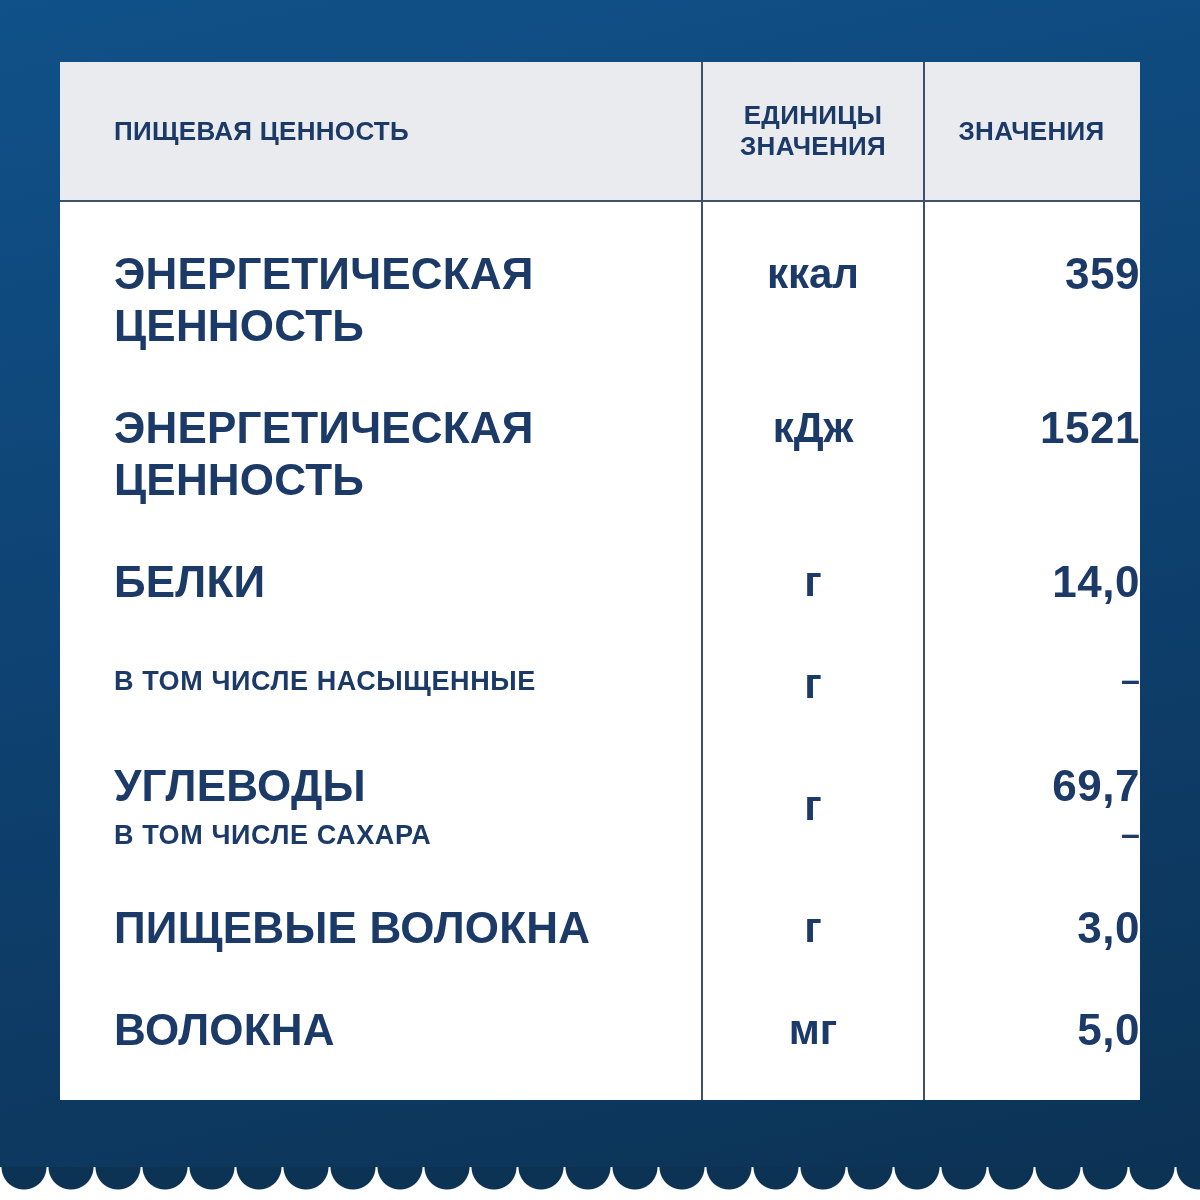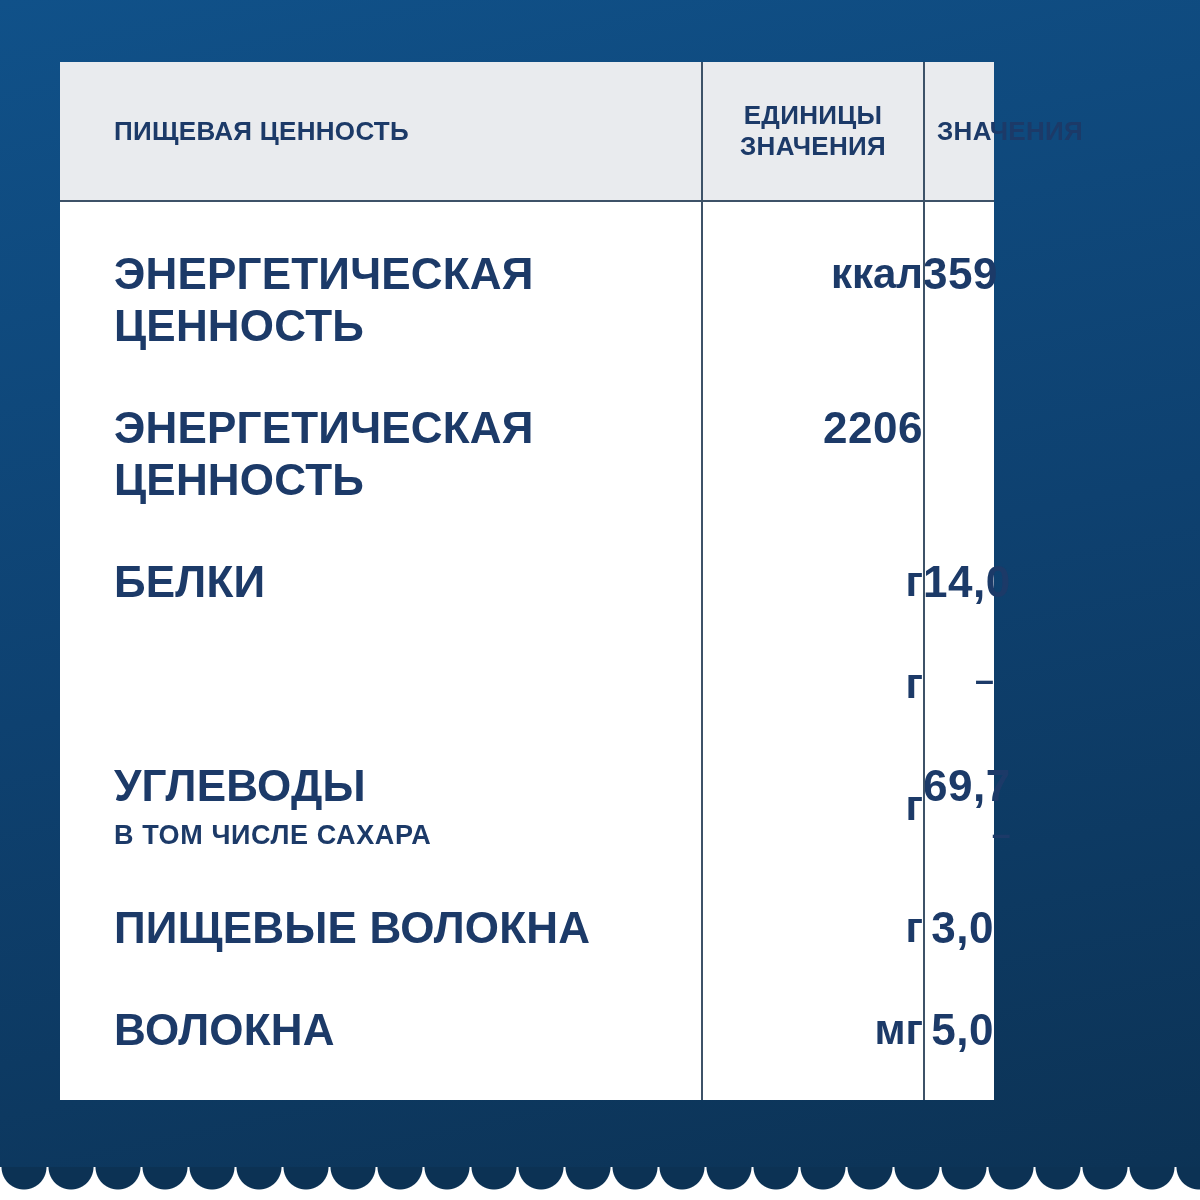--- a/index.html
+++ b/index.html
@@ -19,21 +19,21 @@
     color: var(--text-navy, #1c3a68);
   }
   .page{
     position:relative;
     width:1200px; height:1200px;
     background: linear-gradient(168deg, var(--bg-top,#105189) 0%, #0e4170 50%, var(--bg-bottom,#0c3254) 100%);
   }
   .card{
     position:absolute;
     left:60px; top:62px;
-    width:934px; height:1038px;
+    width:1080px; height:1038px;
     background: var(--card-bg,#ffffff);
   }
   
   .vrule{
     position:absolute; top:0; bottom:0; width:2px;
     background: var(--rule-color,#3d5268);
     z-index:3;
   }
   .vrule-1{ left:641px; }
   .vrule-2{ left:863px; }
@@ -70,21 +70,21 @@
   .c-label{ padding-left:54px; }
   .row-label{
     display:block;
     font-size:44px; line-height:52px; letter-spacing:0.2px;
   }
   .row-sub{
     display:block;
     font-size:27px; line-height:34px; margin-top:6px; letter-spacing:0.6px;
   }
   .c-unit{
-    text-align:right;
+    text-align:center;
     font-size:42px; line-height:52px;
   }
   .trow.has-sub .c-unit{ align-self:center; }
   .c-value{ text-align:right; }
   .row-value{
     display:block;
     font-size:44px; line-height:52px; letter-spacing:0.5px;
   }
   .row-subvalue{
     display:block;
@@ -136,40 +136,44 @@
     <div class="c-value">
       <span class="row-value">359</span>
 
     </div>
   </div>
         <div class="trow">
     <div class="c-label">
       <span class="row-label">ЭНЕРГЕТИЧЕСКАЯ ЦЕННОСТЬ</span>
 
     </div>
-    <div class="c-value">
-      <span class="row-value">2206</span>
+    <div class="c-unit">
+      <span>кДж</span>
+    </div>
+    <div class="c-value">
+      <span class="row-value">1521</span>
 
     </div>
   </div>
         <div class="trow">
     <div class="c-label">
       <span class="row-label">БЕЛКИ</span>
 
     </div>
     <div class="c-unit">
       <span>г</span>
     </div>
     <div class="c-value">
       <span class="row-value">14,0</span>
 
     </div>
   </div>
         <div class="trow has-sub">
     <div class="c-label">
+      <span class="row-sub">В ТОМ ЧИСЛЕ НАСЫЩЕННЫЕ</span>
     </div>
     <div class="c-unit">
       <span>г</span>
     </div>
     <div class="c-value">
       <span class="row-subvalue">–</span>
     </div>
   </div>
         <div class="trow has-sub">
     <div class="c-label">

